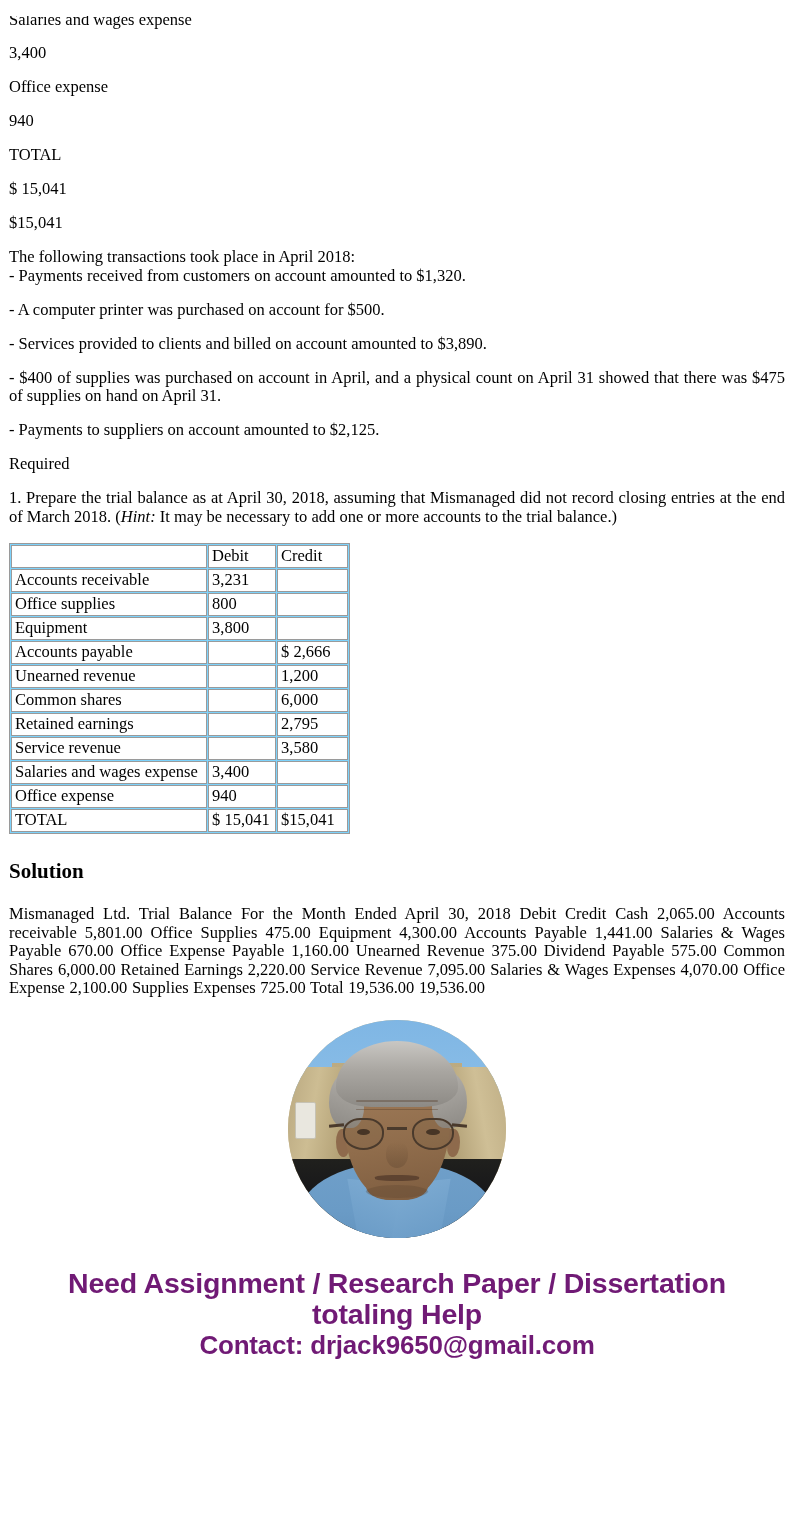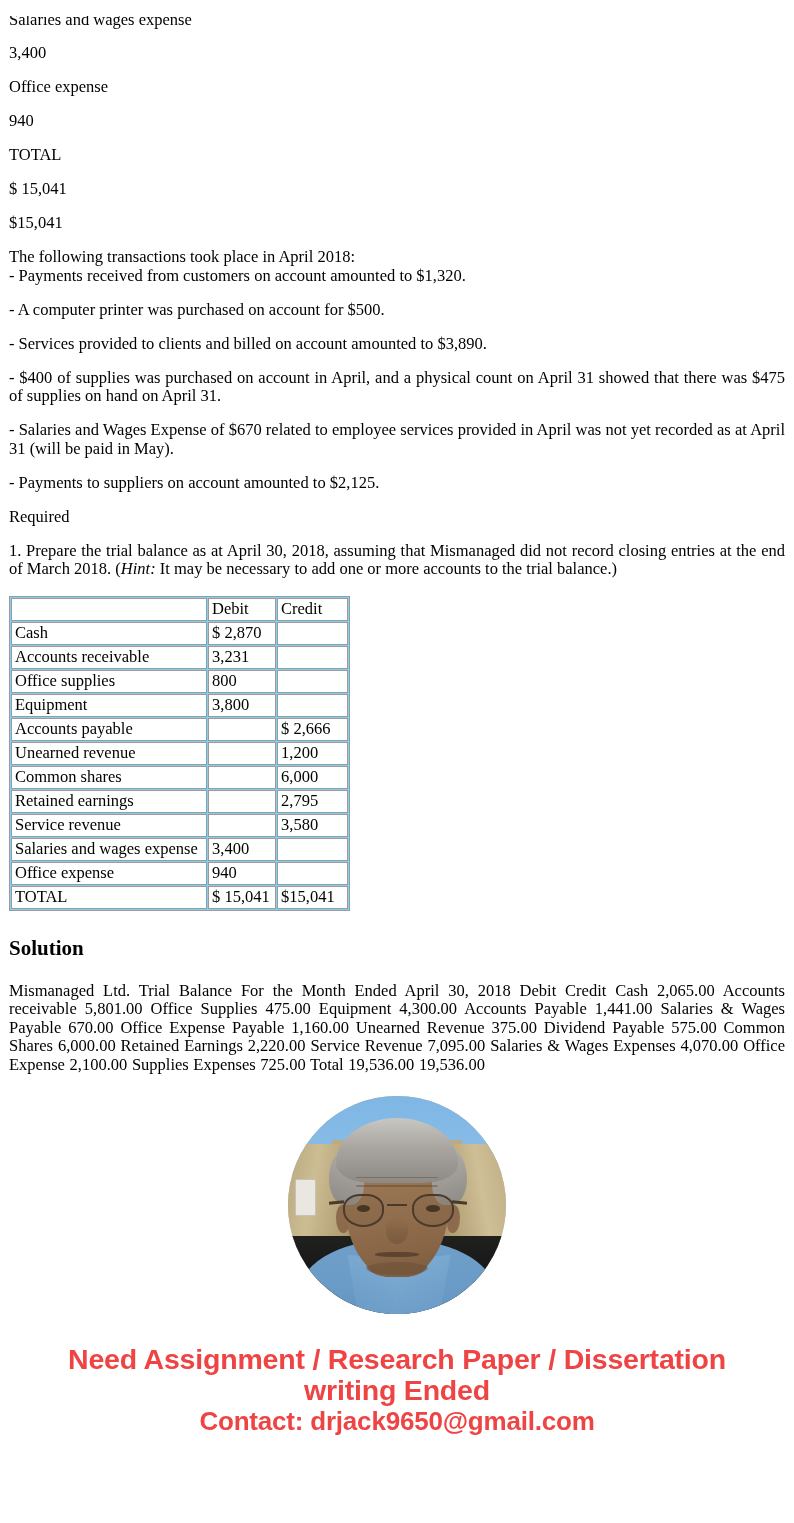--- a/index.html
+++ b/index.html
@@ -235,21 +235,21 @@
     position: absolute; right: 21%; top: 50%; width: 6%; height: 13%;
     background: #8e6a4c; border-radius: 20% 50% 60% 40%;
   }
 
   
   .cta {
     margin-top: 30px;
     text-align: center;
     font-family: "Liberation Sans", "DejaVu Sans", sans-serif;
     font-weight: bold;
-    color: #ef4444;
+    color: #701a75;
   }
   .cta-line1 {
     font-size: 28.5px;
     line-height: 31px;
     letter-spacing: -0.2px;
   }
   .cta-line2 {
     font-size: 28.5px;
     line-height: 31px;
     letter-spacing: -0.2px;
@@ -277,45 +277,39 @@
     <p class="para">$ 15,041</p>
     <p class="para">$15,041</p>
     <p class="para">The following transactions took place in April 2018:</p>
   </div>
 
   <div class="stack">
     <p class="para">- Payments received from customers on account amounted to $1,320.</p>
     <p class="para">- A computer printer was purchased on account for $500.</p>
     <p class="para">- Services provided to clients and billed on account amounted to $3,890.</p>
     <p class="para">- $400 of supplies was purchased on account in April, and a physical count on April 31 showed that there was $475 of supplies on hand on April 31.</p>
-    <p class="para">- Salaries and Wages Expense of $670 related to employee services provided in April was not yet recorded as at April 31 (will be paid in May).</p>
     <p class="para">- Payments to suppliers on account amounted to $2,125.</p>
 
     <p class="para">Required</p>
 
     <p class="para"><span>1. Prepare the trial balance as at April 30, 2018, assuming that Mismanaged did not record closing entries at the end of March 2018. (</span><span class="hint-italic">Hint:</span><span> It may be necessary to add one or more accounts to the trial balance.)</span></p>
   </div>
 
   <div class="tb-wrap">
     <table class="trial-balance">
       <colgroup>
         <col class="c-acct">
           <col class="c-deb">
           <col class="c-cre">
       </colgroup>
       <tbody>
         <tr>
           <td></td>
           <td>Debit</td>
           <td>Credit</td>
-        </tr>
-        <tr>
-          <td>Cash</td>
-          <td>$ 2,870</td>
-          <td></td>
         </tr>
         <tr>
           <td>Accounts receivable</td>
           <td>3,231</td>
           <td></td>
         </tr>
         <tr>
           <td>Office supplies</td>
           <td>800</td>
           <td></td>
@@ -401,17 +395,17 @@
       <div class="ph-templeL"></div>
       <div class="ph-templeR"></div>
       <div class="ph-nose"></div>
       <div class="ph-mouth"></div>
       <div class="ph-chinshadow"></div>
     </div>
   </div>
 
   <div class="cta">
     <div class="cta-line1">Need Assignment / Research Paper / Dissertation</div>
-    <div class="cta-line2">writing Ended</div>
+    <div class="cta-line2">totaling Help</div>
     <div class="cta-line3">Contact: drjack9650@gmail.com</div>
   </div>
 
 </div>
 
 </body></html>

